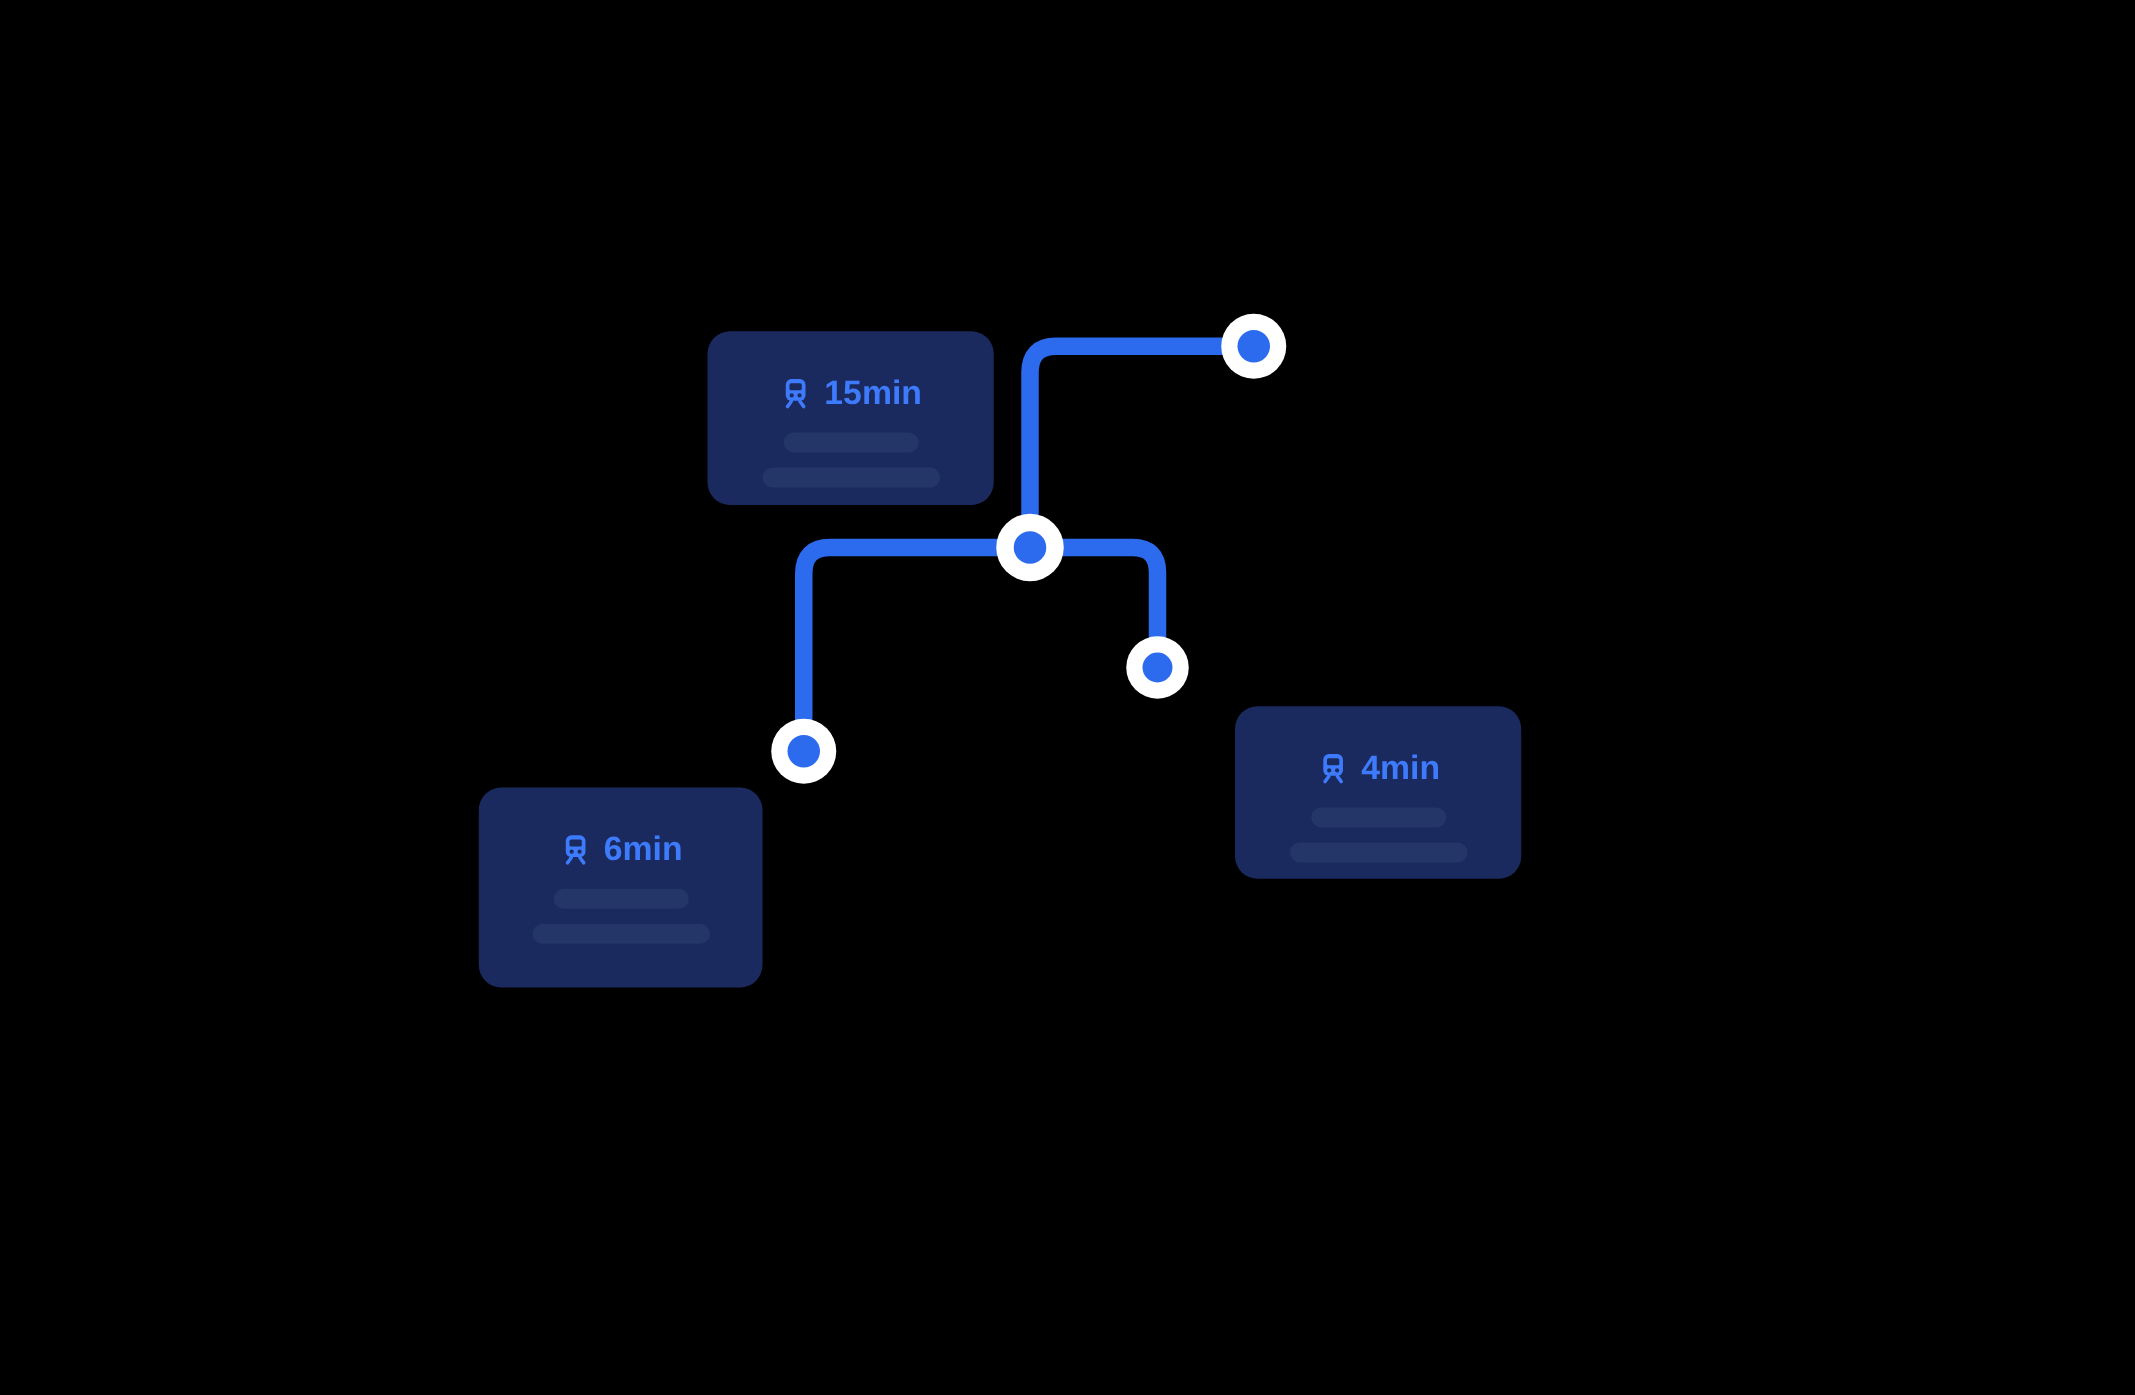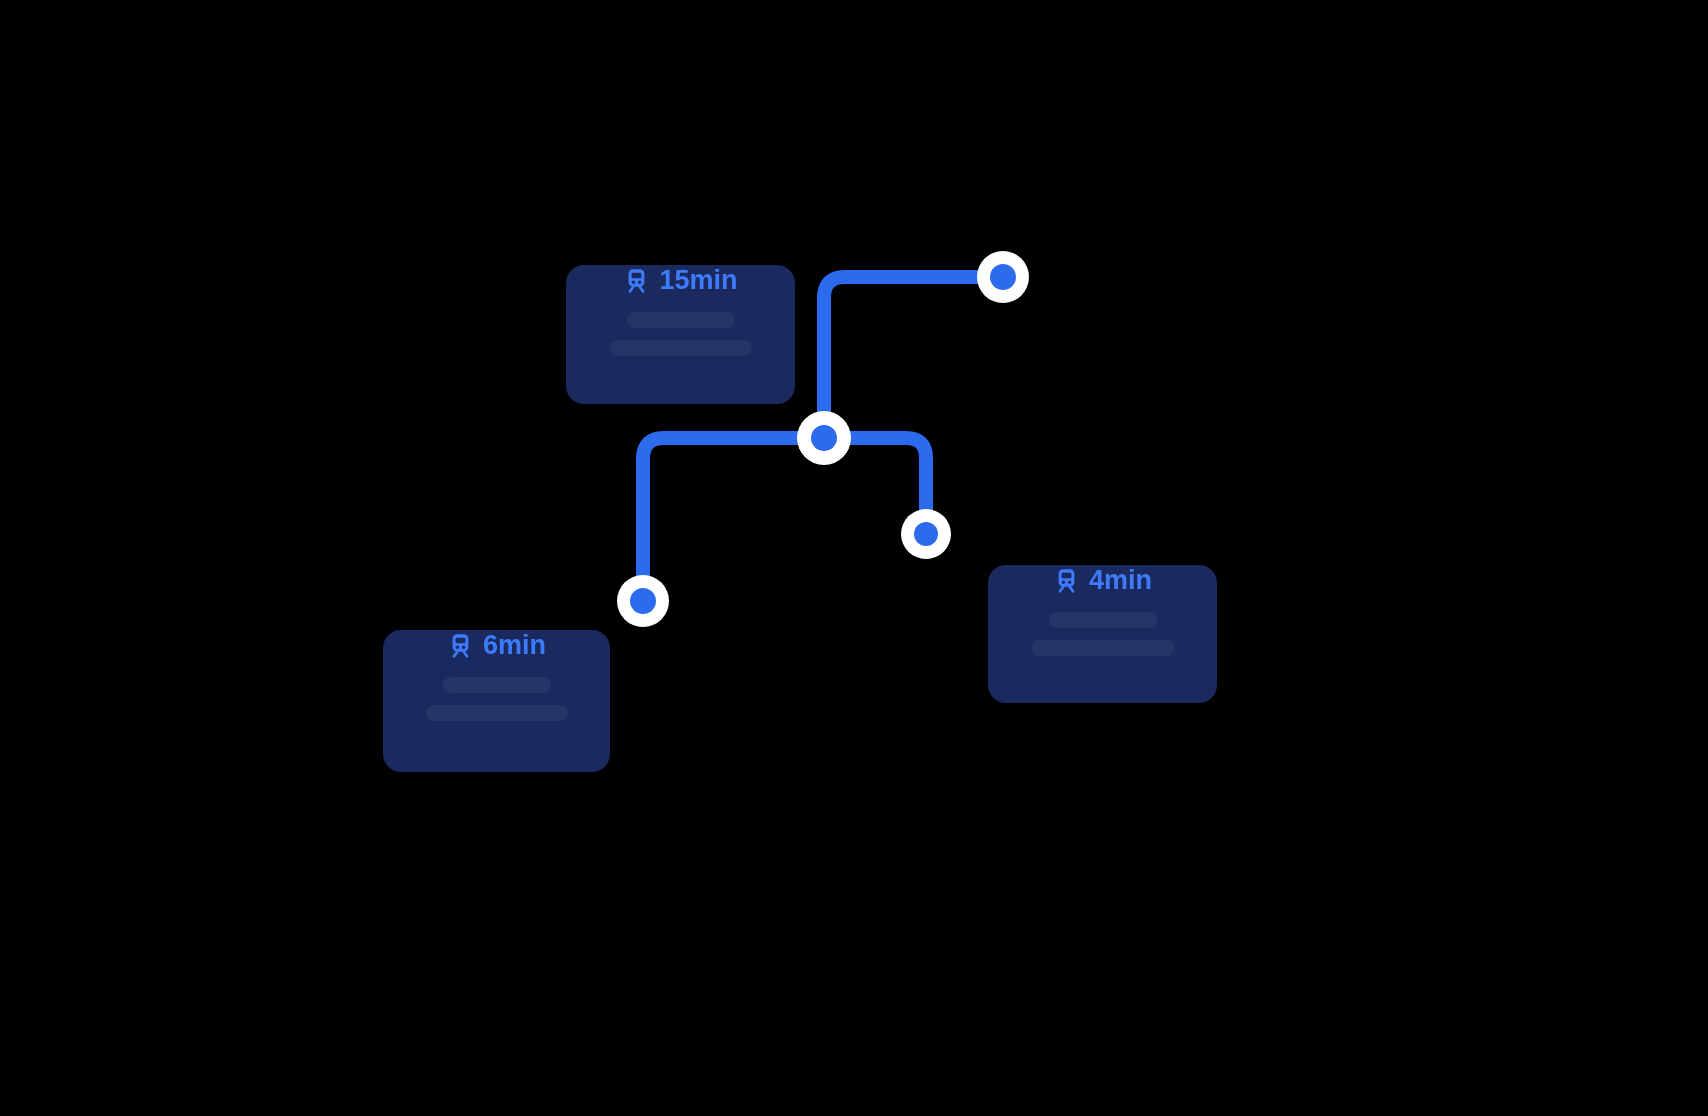--- a/index.html
+++ b/index.html
@@ -39,24 +39,24 @@
   .node-inner{fill:var(--line-color);}
 
   
   .card{
     position:absolute;
     background:var(--card-bg);
     border-radius:18px;
     display:flex;
     flex-direction:column;
     align-items:center;
-    padding-top:2px;
+    padding-top:36px;
   }
   .card-15{left:566px;top:265px;width:229px;height:139px;}
-  .card-6{left:383px;top:630px;width:227px;height:142px;}
+  .card-6{left:383px;top:630px;width:227px;height:160px;}
   .card-4{left:960px;top:565px;width:229px;height:138px;margin-left:28px;}
 
   .card-title{
     display:flex;
     align-items:center;
     gap:9px;
   }
   .duration{
     color:var(--label-color);
     font-size:27px;

